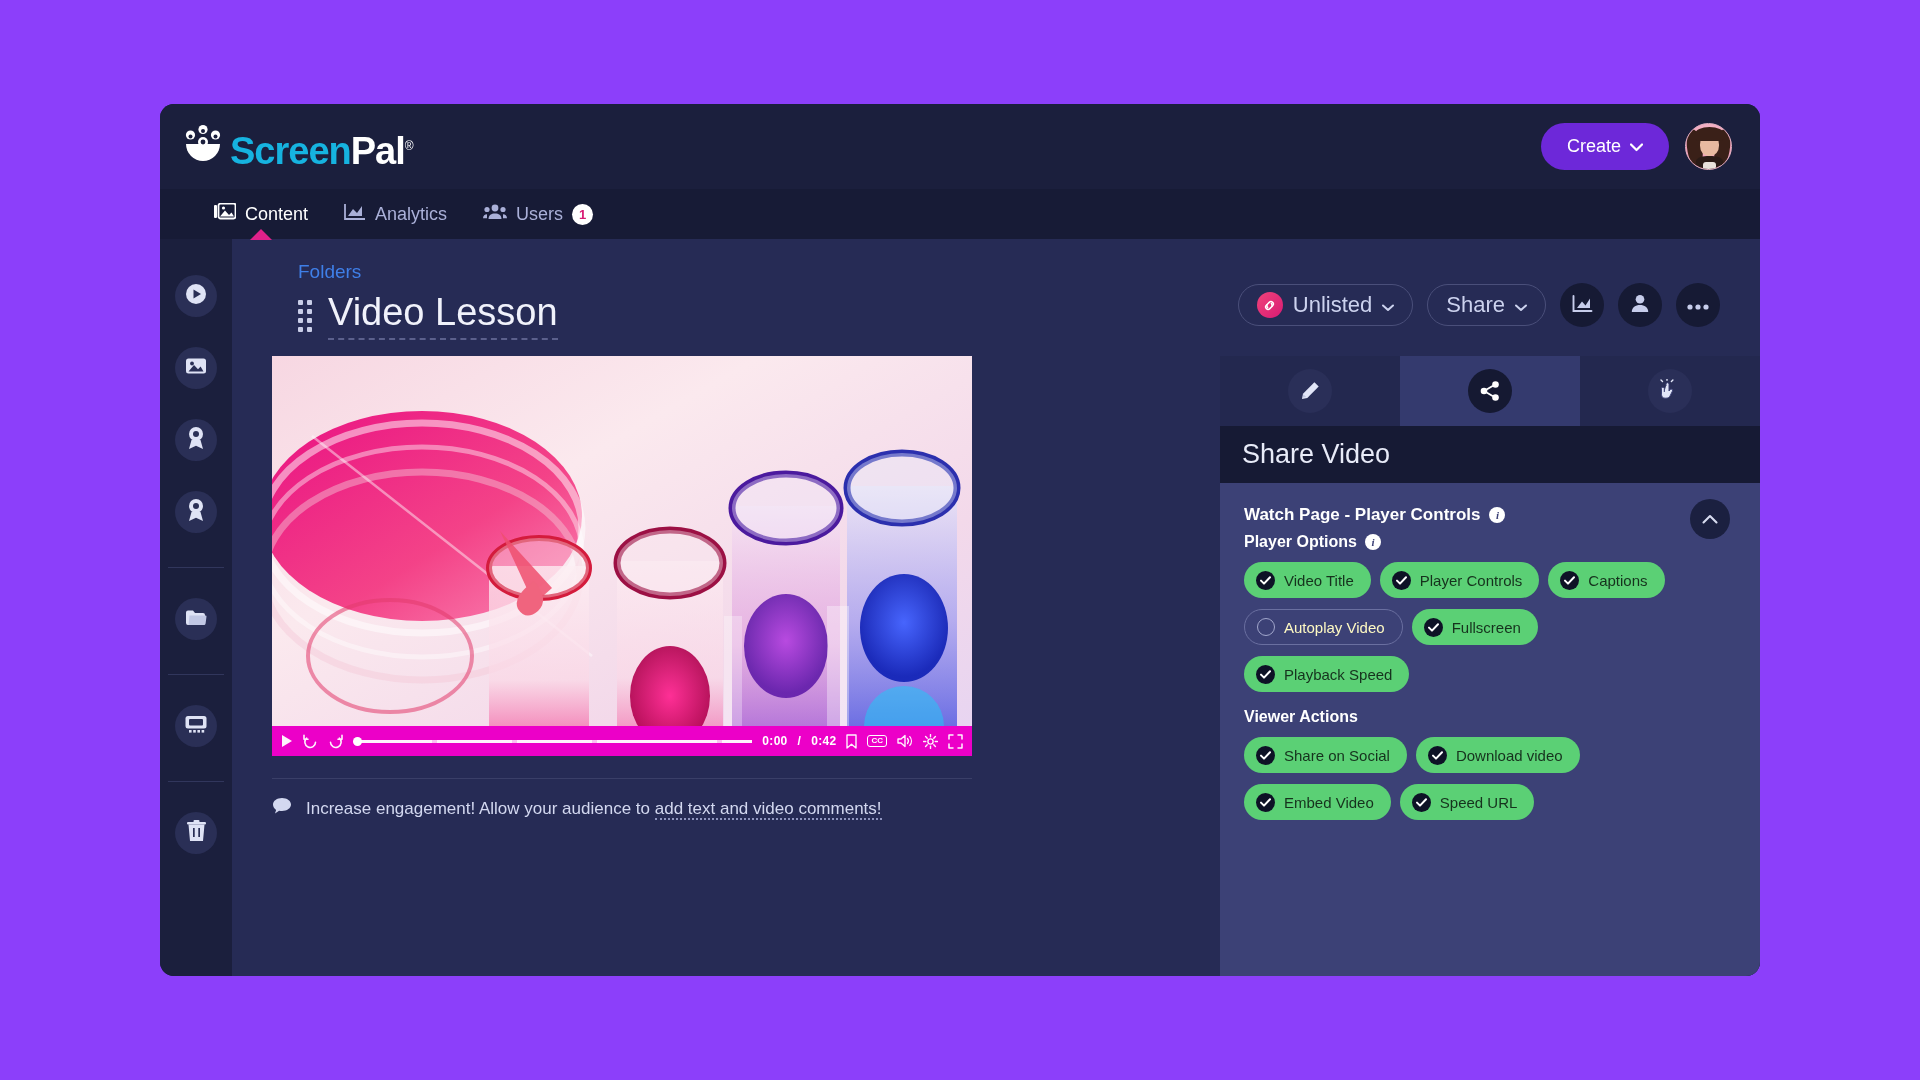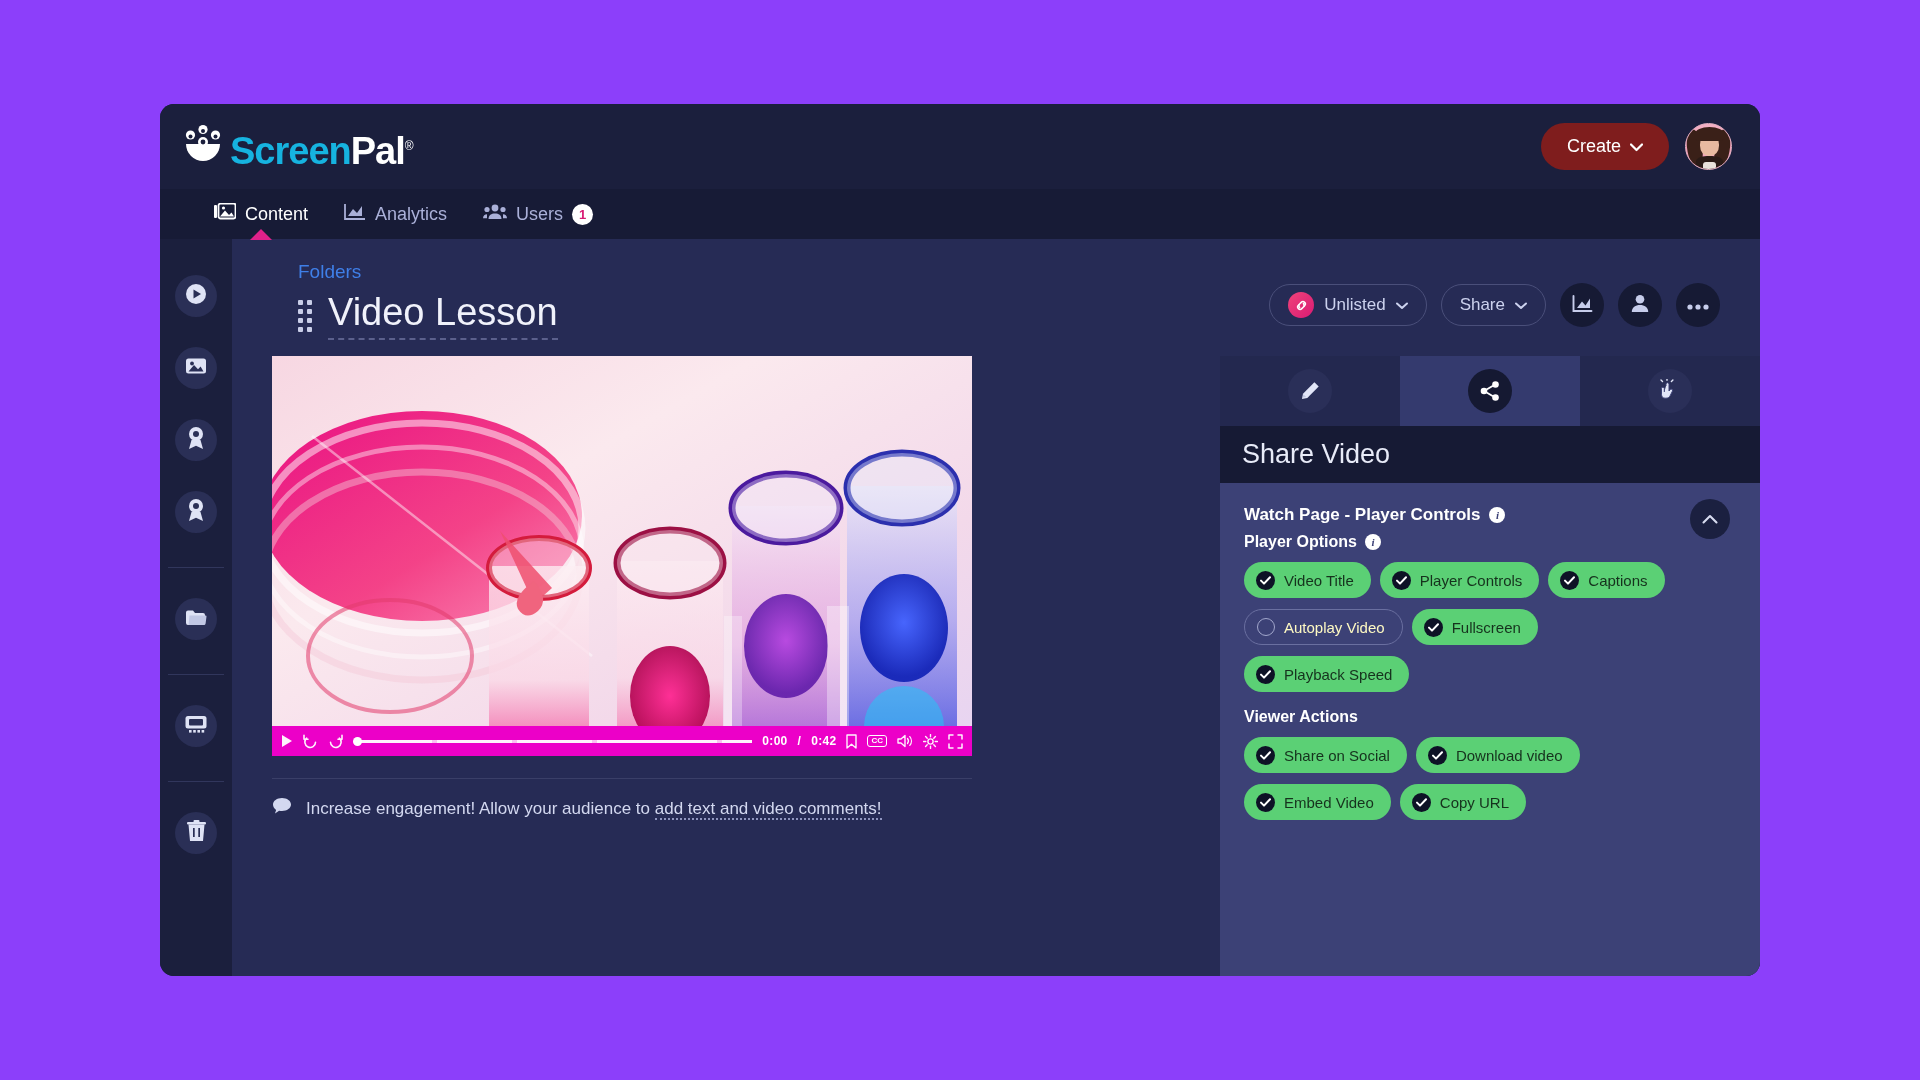--- a/index.html
+++ b/index.html
@@ -25,21 +25,21 @@
     padding: 0 28px 0 22px; flex: 0 0 auto;
   }
   .logo { display: flex; align-items: flex-end; gap: 6px; }
   .logo-mark { width: 42px; height: 42px; position: relative; margin-bottom: 3px; }
   .logo-text { font-size: 38px; font-weight: bold; letter-spacing: -1px; line-height: 0.95; }
   .logo-screen { color: #16B3E0; }
   .logo-pal { color: #ffffff; }
   .logo-reg { color: #ffffff; font-size: 12px; vertical-align: super; font-weight: normal; }
   .topbar-right { display: flex; align-items: center; gap: 16px; }
   .create-btn {
-    background: #7f1d1d; color: #fff; border: none;
+    background: #6d28d9; color: #fff; border: none;
     height: 47px; padding: 0 26px; border-radius: 24px;
     font-size: 18px; font-family: inherit; cursor: pointer;
     display: flex; align-items: center; gap: 9px;
   }
   .avatar {
     width: 47px; height: 47px; border-radius: 50%;
     background: radial-gradient(circle at 50% 30%, #f7c5d4 0%, #f09cb6 60%, #e88aa8 100%);
     overflow: hidden; position: relative; border: 1px solid #e9b4c6;
   }
   .avatar .hair-l, .avatar .hair-r {
@@ -117,21 +117,21 @@
     cursor: grab;
   }
   .drag-dots i { width: 5px; height: 5px; background: #c9cee8; border-radius: 1px; display: block; }
   .page-title {
     font-size: 38px; color: #f0f2fb; font-weight: normal;
     border-bottom: 2px dashed #5b608c; padding-bottom: 4px;
   }
   .head-actions { display: flex; align-items: center; gap: 14px; margin-top: 22px; }
   .pill-btn {
     height: 42px; border-radius: 21px; border: 1px solid #4a4f7a;
-    background: transparent; color: #ccd2ee; font-size: 17px;
+    background: transparent; color: #ccd2ee; font-size: 22px;
     display: flex; align-items: center; gap: 10px; padding: 0 18px;
     cursor: pointer; font-family: inherit;
   }
   .link-dot {
     width: 26px; height: 26px; border-radius: 50%;
     background: linear-gradient(135deg,#F0437A,#D81B74);
     display: flex; align-items: center; justify-content: center;
   }
   .round-btn {
     width: 44px; height: 44px; border-radius: 50%;
@@ -746,21 +746,21 @@
                     </svg>
                   </span>
                 <span>Embed Video</span>
               </button>
               <button class="chip on">
                 <span class="check-c">
                     <svg width="11" height="9" viewBox="0 0 11 9">
                       <path d="M1 4.6L4 7.6L10 1.3" stroke="#ffffff" stroke-width="2" fill="none" stroke-linecap="round" stroke-linejoin="round"></path>
                     </svg>
                   </span>
-                <span>Copy URL</span>
+                <span>Speed URL</span>
               </button>
             </div>
             <div class="spacer-bottom"></div>
           </div>
         </div>
 
       </div>
     </div>
   </div>
 </div>

